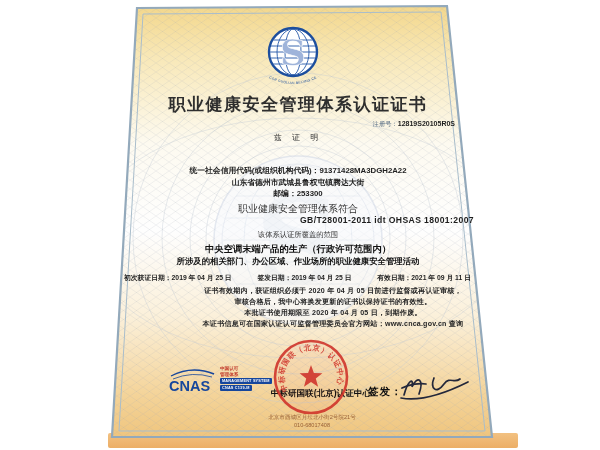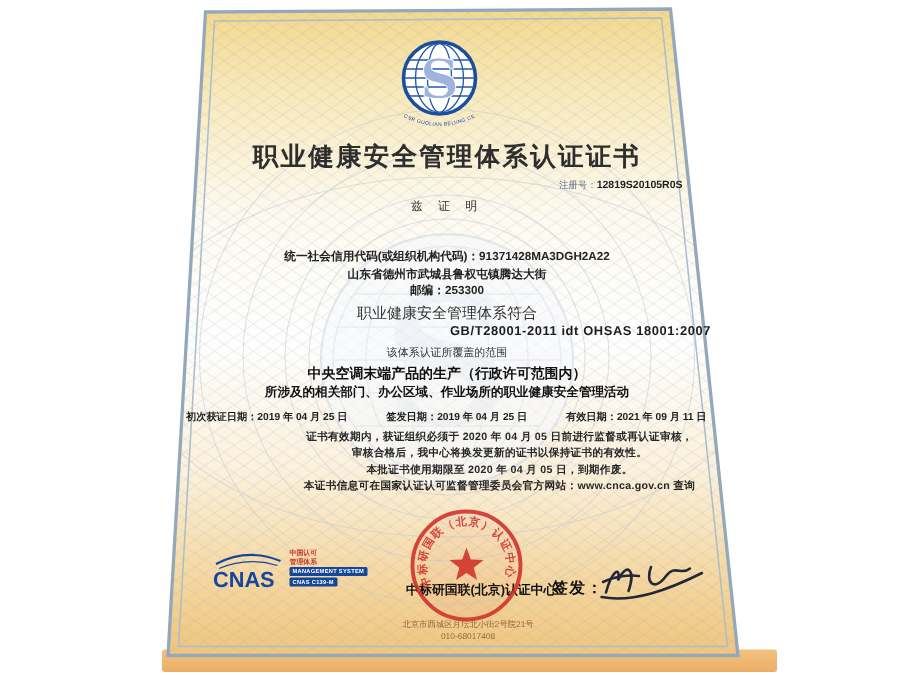--- a/index.html
+++ b/index.html
@@ -124,21 +124,21 @@
     <span>初次获证日期：2019 年 04 月 25 日</span>
     <span>签发日期：2019 年 04 月 25 日</span>
     <span>有效日期：2021 年 09 月 11 日</span>
   </div>
 
   <div class="abs ctr vline" style="top:285.5px;">证书有效期内，获证组织必须于 2020 年 04 月 05 日前进行监督或再认证审核，</div>
   <div class="abs ctr vline" style="top:296.5px;">审核合格后，我中心将换发更新的证书以保持证书的有效性。</div>
   <div class="abs ctr vline" style="top:307.5px;">本批证书使用期限至 2020 年 04 月 05 日，到期作废。</div>
   <div class="abs ctr vline" style="top:318.5px;">本证书信息可在国家认证认可监督管理委员会官方网站：www.cnca.gov.cn 查询</div>
 
-  <div class="abs" style="left:140px;top:366px;display:flex;gap:3px;align-items:flex-start;">
+  <div class="abs" style="left:167px;top:366px;display:flex;gap:3px;align-items:flex-start;">
     <svg width="50" height="30" viewBox="0 0 50 30">
       <path d="M4,10 Q25,-1 47,8" stroke="#16469c" stroke-width="1.4" fill="none"></path>
       <path d="M6,13 Q25,5 45,11" stroke="#16469c" stroke-width="0.8" fill="none"></path>
       <text x="2" y="25" font-size="14.5" font-weight="bold" fill="#16469c" font-family="'Liberation Sans',sans-serif">CNAS</text>
     </svg>
     <div class="cnas-side">
       <span class="cnas-red">中国认可</span>
       <span class="cnas-red">管理体系</span>
       <span class="cnas-pill">MANAGEMENT SYSTEM</span>
       <span class="cnas-pill">CNAS C139-M</span>

